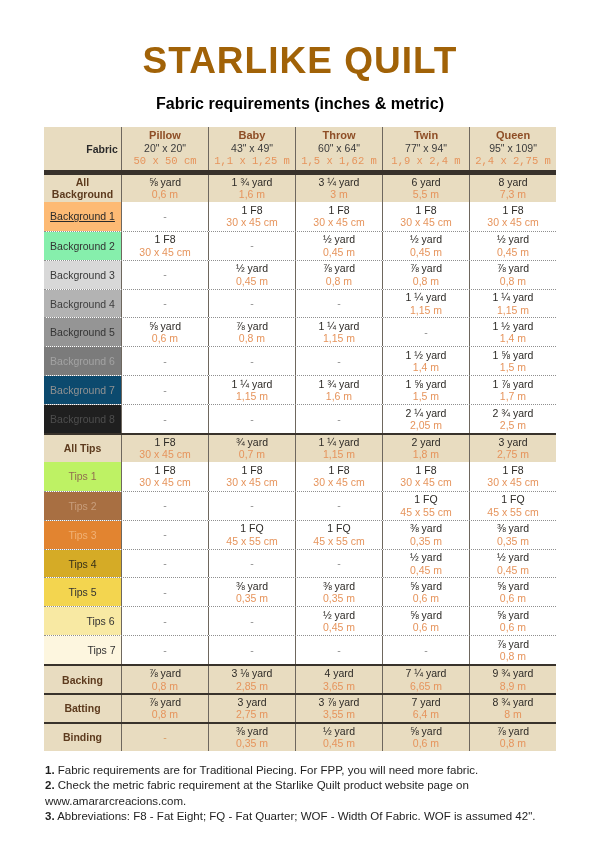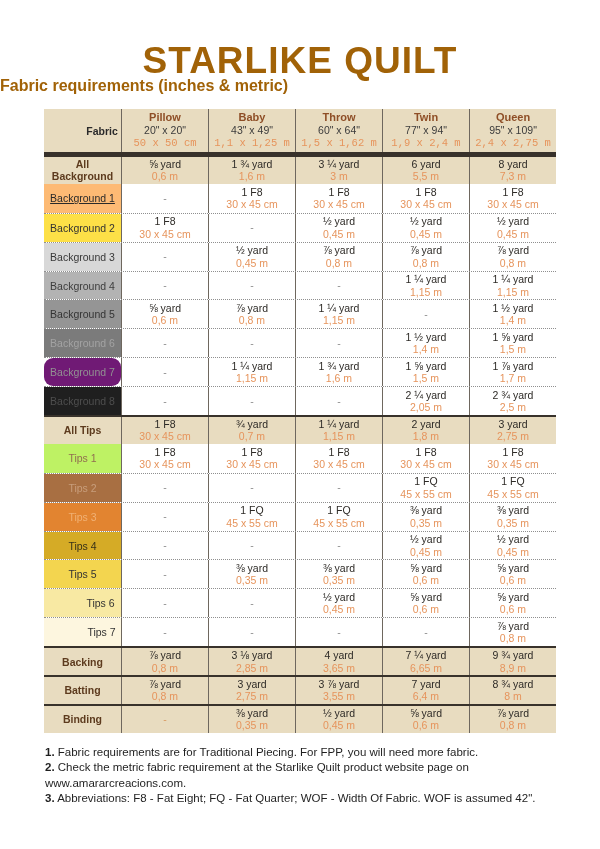--- a/index.html
+++ b/index.html
@@ -5,23 +5,23 @@
   html,body { margin:0; padding:0; background:#ffffff; }
   body { width:600px; height:849px; font-family:"Liberation Sans", sans-serif; }
   .page { position:relative; width:600px; height:849px; overflow:hidden; background:#ffffff; }
 
   h1.title {
     margin:44px 0 0; text-align:center;
     font-size:37px; line-height:33px; font-weight:bold;
     color:#a16207; letter-spacing:1px;
   }
   h2.subtitle {
-    margin:0 0 0; text-align:left;
+    margin:18px 0 0; text-align:center;
     font-size:16px; line-height:18px; font-weight:bold;
-    color:#a16207;
+    color:#000000;
   }
 
   .tablewrap { margin:14px auto 0; width:512px; }
   .trow { display:flex; align-items:stretch; box-sizing:border-box; background:#ffffff; }
   .trow.header { height:46px; background:#e8dcc0; border-bottom:3px solid #38322b; }
   .trow.body { height:28.9px; }
   .trow.summary { background:#e8dcc0; }
   .bt-solid { border-top:2px solid #38322b; }
   .bt-dot   { border-top:1px dotted #8f8f8f; }
 
@@ -121,21 +121,21 @@
         <div class="cell val">
           <div class="yard">1 F8</div>
           <div class="metric">30 x 45 cm</div>
         </div>
         <div class="cell val">
           <div class="yard">1 F8</div>
           <div class="metric">30 x 45 cm</div>
         </div>
       </div>
       <div class="trow body swatch bt-dot">
-        <div class="cell rowlabel" style="background: #fde047; color: rgb(51, 51, 51);">Background 2</div>
+        <div class="cell rowlabel" style="background: #86efac; color: rgb(51, 51, 51);">Background 2</div>
         <div class="cell val">
           <div class="yard">1 F8</div>
           <div class="metric">30 x 45 cm</div>
         </div>
         <div class="cell val">
           <div class="yard dash">-</div>
         </div>
         <div class="cell val">
           <div class="yard">½ yard</div>
           <div class="metric">0,45 m</div>
@@ -227,21 +227,21 @@
         <div class="cell val">
           <div class="yard">1 ½ yard</div>
           <div class="metric">1,4 m</div>
         </div>
         <div class="cell val">
           <div class="yard">1 ⅝ yard</div>
           <div class="metric">1,5 m</div>
         </div>
       </div>
       <div class="trow body swatch bt-dot">
-        <div class="cell rowlabel" style="background: #701a75; color: rgb(146, 146, 146); border-radius: 9px;">Background 7</div>
+        <div class="cell rowlabel" style="background: #0c4a6e; color: rgb(146, 146, 146);">Background 7</div>
         <div class="cell val">
           <div class="yard dash">-</div>
         </div>
         <div class="cell val">
           <div class="yard">1 ¼ yard</div>
           <div class="metric">1,15 m</div>
         </div>
         <div class="cell val">
           <div class="yard">1 ¾ yard</div>
           <div class="metric">1,6 m</div>

